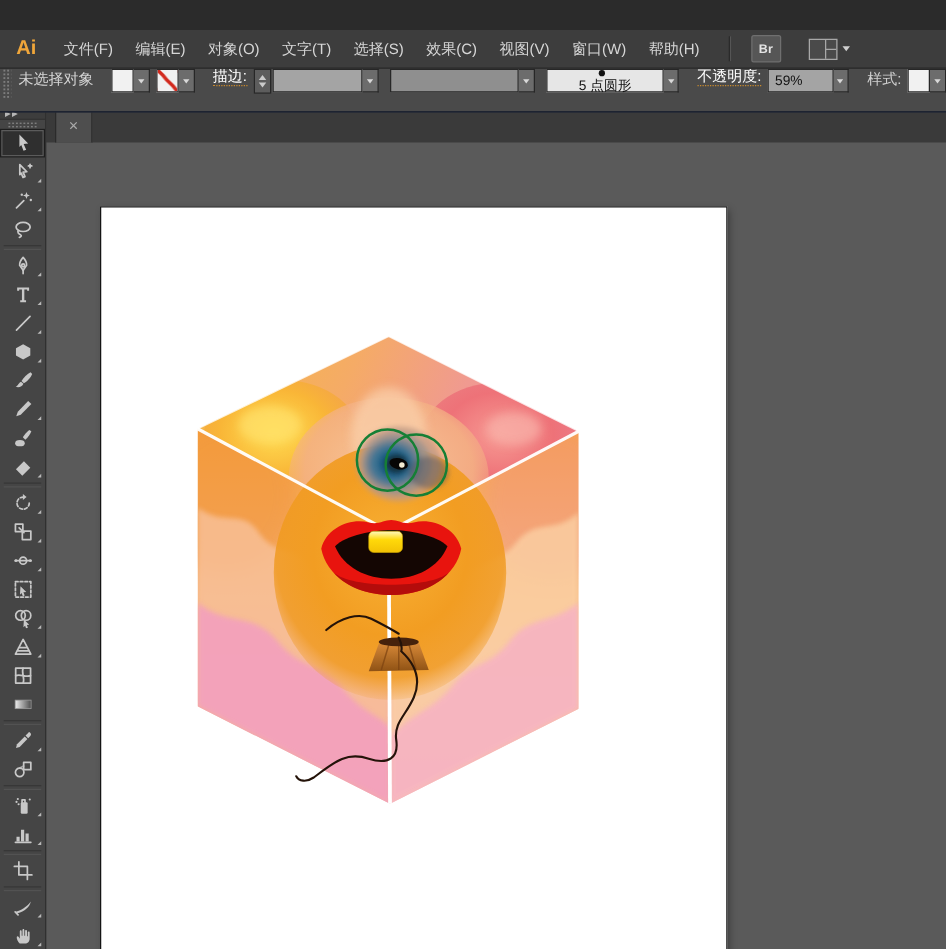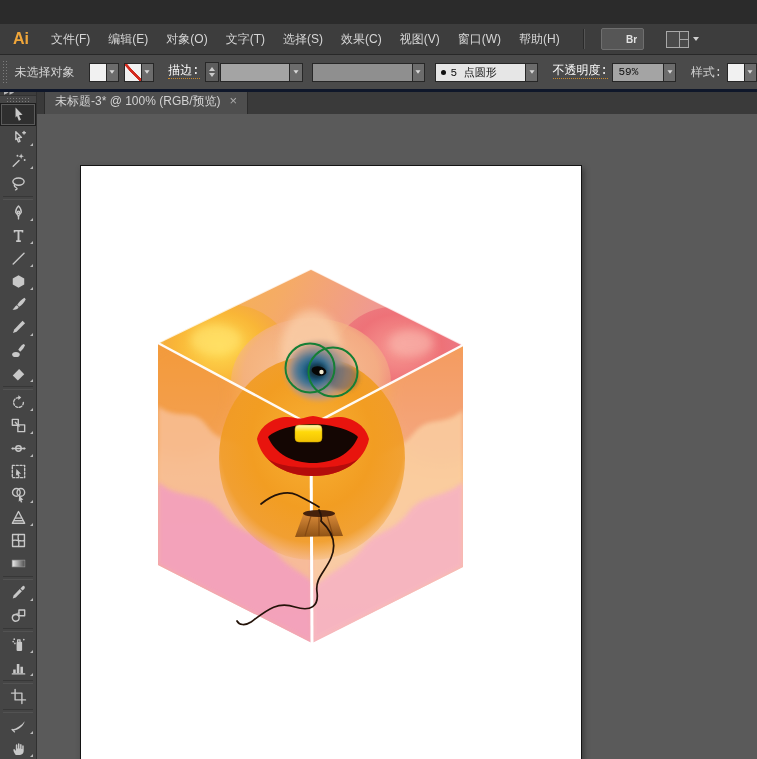--- a/index.html
+++ b/index.html
@@ -5,29 +5,29 @@
   html,body{margin:0;padding:0;background:#2b2b2b;}
   #app{position:relative;width:757px;height:759px;overflow:hidden;background:#5a5a5a;
        font-family:"Liberation Sans","DejaVu Sans",sans-serif;margin-top:24px;-webkit-font-smoothing:antialiased;}
   
   .menubar{position:absolute;top:0;left:0;right:0;height:30px;background:#3d3d3d;
            border-bottom:1px solid #282828;display:flex;align-items:center;z-index:30;}
   .ai-logo{width:42px;text-align:center;color:#f0a63a;font-weight:bold;font-size:16px;}
   .menu-item{color:#d6d6d6;font-size:12px;padding:4px 9px;height:30px;display:flex;align-items:center;cursor:default;}
   .mb-divider{width:1px;height:20px;background:#2a2a2a;border-right:1px solid #555;margin-left:14px;}
   .br-btn{margin-left:16px;width:22px;height:20px;background:#565656;border:1px solid #6f6f6f;border-radius:2px;
-          color:#e3e3e3;font-size:10px;font-weight:bold;display:flex;align-items:center;justify-content:center;padding-left:19px;}
+          color:#e3e3e3;font-size:10px;font-weight:bold;display:flex;align-items:center;justify-content:center;}
   .ws-btn{margin-left:22px;display:flex;align-items:center;gap:4px;}
   .ws-box{width:21px;height:15px;border:1px solid #a8a8a8;position:relative;background:#4a4a4a;}
   .ws-box:before{content:'';position:absolute;left:60%;top:0;bottom:0;width:1px;background:#a8a8a8;}
   .ws-box:after{content:'';position:absolute;left:60%;right:0;top:50%;height:1px;background:#a8a8a8;}
   .dd-arrow{width:0;height:0;border-left:3.5px solid transparent;border-right:3.5px solid transparent;border-top:4.5px solid #cfcfcf;}
   
   .controlbar{position:absolute;top:30px;left:0;right:0;height:34px;background:#4a4a4a;border-top:1px solid #585858;
-              border-bottom:3px solid #0f172a;display:flex;align-items:center;z-index:29;font-family:Liberation Mono, monospace;}
+              border-bottom:1px solid #0f172a;display:flex;align-items:flex-start;z-index:29;}
   .grip-v{width:7px;height:24px;margin:0 4px 0 2px;
           background-image:radial-gradient(#7d7d7d 34%,transparent 36%);background-size:3px 3px;}
   .status-text{color:#d4d4d4;font-size:12px;margin:0 14px 0 2px;white-space:nowrap;}
   .swatch{width:17px;height:17px;background:#f1f1f1;border:1px solid #272727;}
   .swatch.stroke-none{background:linear-gradient(to top right,rgba(0,0,0,0) 44%,#d22a1e 45%,#d22a1e 56%,rgba(0,0,0,0) 57%),#f1f1f1;}
   .ddbtn{width:12px;height:17px;background:#6c6c6c;border:1px solid #272727;border-left:none;
          display:flex;align-items:center;justify-content:center;}
   .ddbtn .dd-arrow{border-top-color:#d9d9d9;transform:scale(.85);}
   .cb-gap{width:10px;}  .cb-gap-s{width:5px;}
   .cb-link{color:#ffffff;font-size:12px;border-bottom:1px dotted #c98a2e;line-height:13px;white-space:nowrap;}
@@ -114,21 +114,21 @@
     <div class="field" style="width:62px;"></div>
     <div class="ddbtn">
         <div class="dd-arrow"></div>
       </div>
     <div class="cb-gap"></div>
     <div class="field dim" style="width:94px;"></div>
     <div class="ddbtn">
         <div class="dd-arrow"></div>
       </div>
     <div class="cb-gap"></div>
-    <div class="field light" style="width:84px;">
+    <div class="field light" style="width:84px;flex-direction:column;">
       <span class="brush-dot"></span>
       <span>5 点圆形</span>
     </div>
     <div class="ddbtn">
         <div class="dd-arrow"></div>
       </div>
     <div class="cb-gap"></div>
       <div class="cb-gap-s"></div>
     <div class="cb-link">不透明度:</div>
     <div class="cb-gap-s"></div>
@@ -143,21 +143,20 @@
     <div class="cb-label">样式:</div>
     <div class="cb-gap-s"></div>
     <div class="swatch"></div>
     <div class="ddbtn">
         <div class="dd-arrow"></div>
       </div>
   </div>
 
   <div class="tabbar">
     <div class="doc-tab">
-      <span class="title">未标题-3* @ 100% (RGB/预览)</span>
       <span class="close">×</span>
     </div>
   </div>
 
   <div class="toolspanel">
     <div class="tp-header">
       <span>▶▶</span>
     </div>
     <div class="tp-grip"></div>
 

